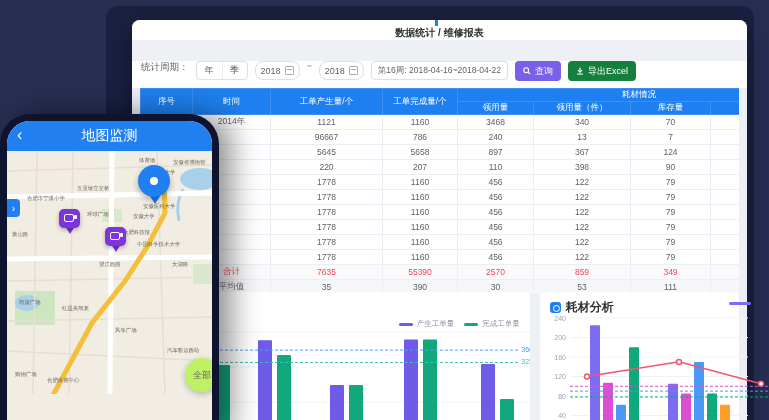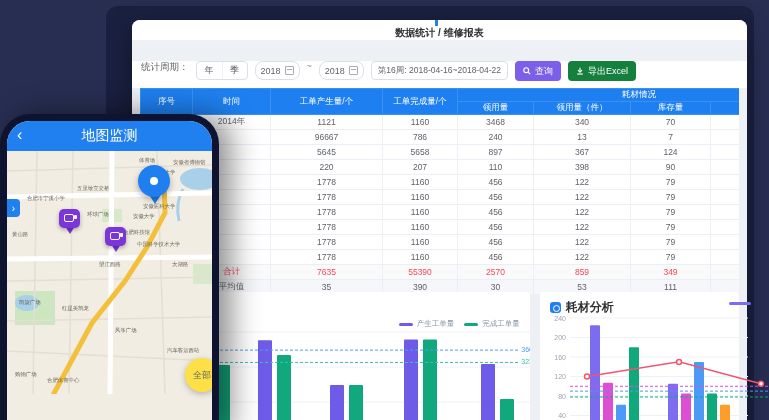--- a/index.html
+++ b/index.html
@@ -95,21 +95,21 @@
   .pin-cam { position:absolute; width:22px; height:28px; z-index:5; }
   .pin-cam .head { width:21px; height:19px; background:#7c35d9; border-radius:5px; position:relative;
     box-shadow:0 2px 4px rgba(0,0,0,.3); }
   .pin-cam .head:after { content:""; position:absolute; left:5px; top:5px; width:8px; height:6px;
     border:1.5px solid #fff; border-radius:2px; }
   .pin-cam .head:before { content:""; position:absolute; right:3px; top:6px; width:3px; height:4px;
     background:#fff; border-radius:1px; }
   .pin-cam .tail { width:0; height:0; margin:-2px auto 0; border-left:5px solid transparent;
     border-right:5px solid transparent; border-top:8px solid #7c35d9; }
   .all-btn { position:absolute; left:178px; top:207px; width:34px; height:34px; border-radius:50%;
-    background:#fde047; box-shadow:0 2px 6px rgba(0,0,0,.25); display:flex; align-items:center;
+    background:#bef264; box-shadow:0 2px 6px rgba(0,0,0,.25); display:flex; align-items:center;
     justify-content:center; font-size:9px; color:#666; cursor:pointer; z-index:6; }
 </style>
 </head>
 <body>
 
 <div id="stage">
   <div class="back-panel"></div>
 
   <div class="card">
     <div class="crumb-bar">

